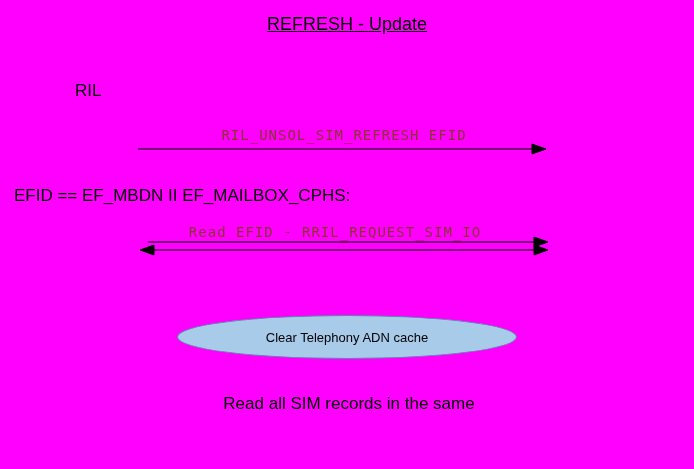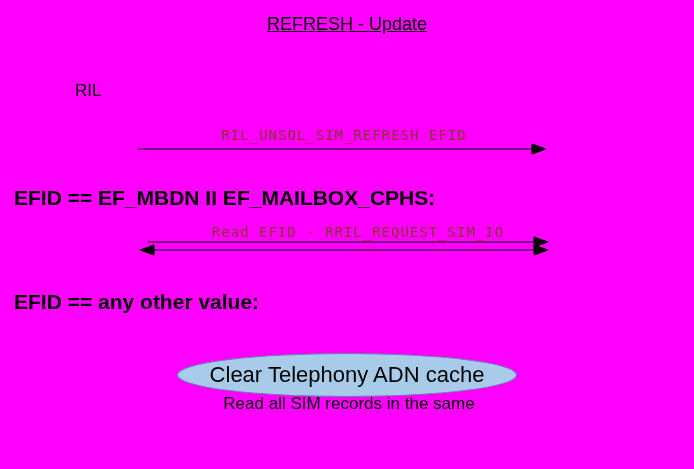--- a/index.html
+++ b/index.html
@@ -33,43 +33,42 @@
   .p-right { left: 558px; top: 81px; }
   .msg-label {
     width: 412px;
     text-align: center;
     font-family: "DejaVu Sans Mono", "Liberation Mono", monospace;
     font-size: 14px;
     letter-spacing: 1px;
     color: #8B3333;
   }
   .msg1-label { left: 138px; top: 127px; }
-  .msg2-label { left: 152px; top: 224px; }
+  .msg2-label { left: 129px; top: 224px; }
   .arrow-svg { display: block; }
   .a1 { left: 138px; top: 141px; }
   .a2 { left: 140px; top: 236px; }
   .condition {
     left: 14px;
-    font-size: 21px;
+    font-size: 17px;
     color: #000;
-    font-weight: bold;
   }
   .cond1 { top: 186px; }
   .cond2 { top: 290px; }
   .ellipse {
-    left: 177px; top: 353px;
+    left: 177px; top: 315px;
     width: 340px; height: 44px;
     border-radius: 50%;
     background: #A9CBEA;
     border: 1px solid #5B84B1;
     box-sizing: border-box;
     display: flex;
     align-items: center;
     justify-content: center;
-    font-size: 22px;
+    font-size: 13px;
     color: #000;
   }
   .footer {
     left: 4px; right: 0;
     text-align: center;
     font-size: 17px;
     color: #000;
   }
   .f1 { top: 394px; }
   .f2 { top: 417px; }
@@ -100,21 +99,20 @@
   <div class="abs msg-label msg2-label" style="color: rgb(139, 51, 51);">Read EFID - RRIL_REQUEST_SIM_IO</div>
 
   <svg class="abs arrow-svg a2" width="412" height="22" viewBox="0 0 412 22">
     <line x1="8" y1="6" x2="396" y2="6" stroke-width="1"></line>
     <polygon points="394,1 408,6 394,11"></polygon>
     <line x1="14" y1="14" x2="396" y2="14" stroke-width="1"></line>
     <polygon points="14,9 0,14 14,19"></polygon>
     <polygon points="394,9 408,14 394,19"></polygon>
   </svg>
 
-  <div class="abs condition cond2">EFID == any other value:</div>
 
   <div class="abs ellipse" style="background: rgb(169, 203, 234); border-color: rgb(91, 132, 177);">
     <span>Clear Telephony ADN cache</span>
   </div>
 
   <div class="abs footer f1">Read all SIM records in the same</div>
 
 </div>
 
 </body></html>

